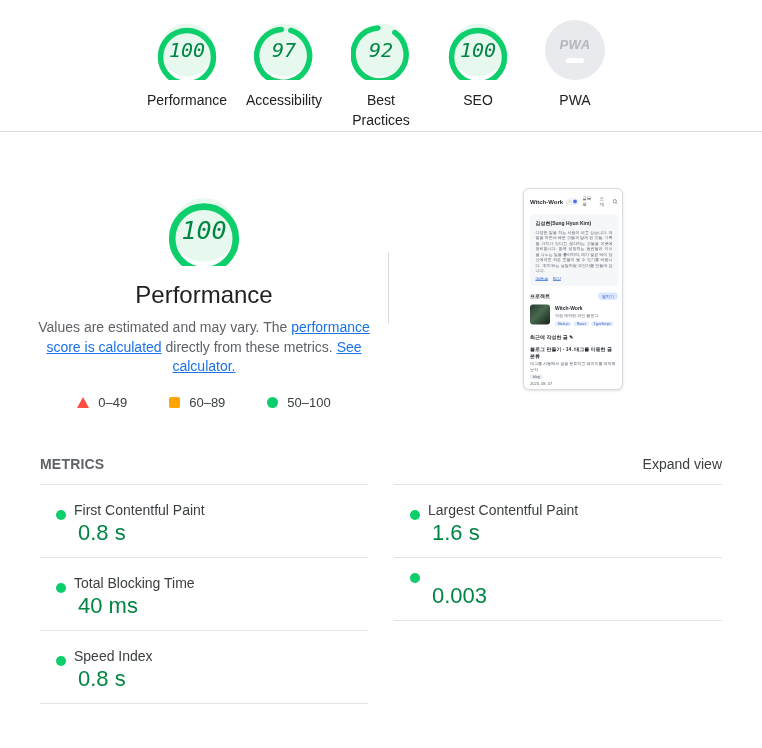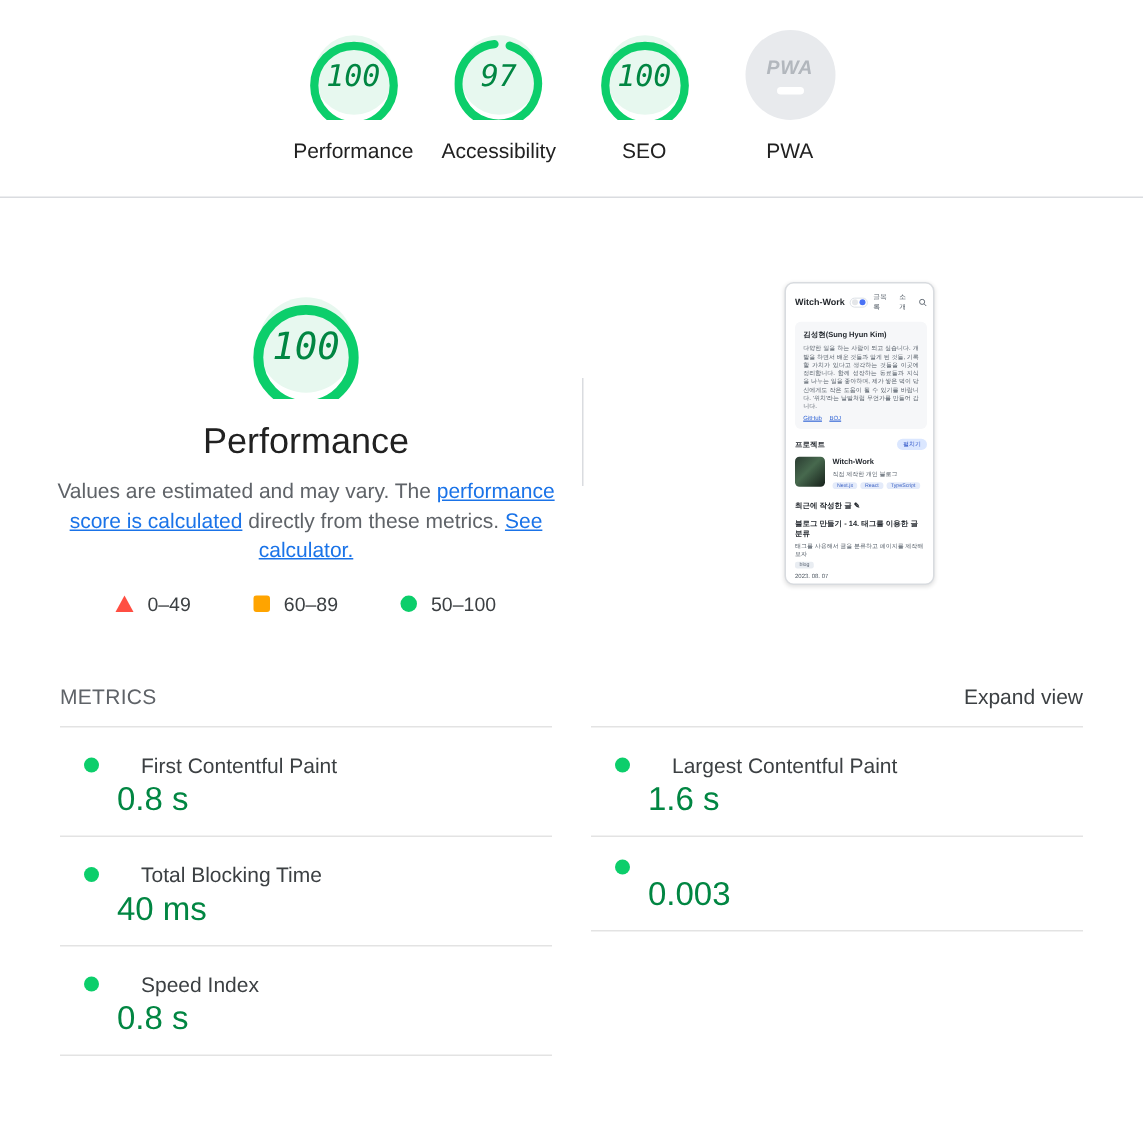--- a/index.html
+++ b/index.html
@@ -75,26 +75,26 @@
   .t-post-title { font-size:10px; font-weight:700; line-height:13px; color:#24292f; }
   .t-post-desc { margin-top:4px; font-size:8px; color:#57606a; }
   .t-post-tags { margin-top:5px; display:flex; gap:4px; }
   .t-post-tag { font-size:7px; background:#e9edf2; color:#5b6472; padding:1px 6px; border-radius:3px; }
   .t-date { margin-top:5px; font-size:8px; color:#57606a; }
   .t-search { flex:none; }
 
   
   .metrics { margin-top:66px; padding:0 40px; }
   .metrics-hdr { display:flex; justify-content:space-between; align-items:center; margin-bottom:12px; }
-  .metrics-title { font-size:14px; font-weight:400; color:#5f6368; letter-spacing:.2px; }
+  .metrics-title { font-size:14px; font-weight:700; color:#5f6368; letter-spacing:.2px; }
   .metrics-expand { font-size:14px; color:#3c4043; cursor:pointer; }
   .metrics-grid { display:grid; grid-template-columns:1fr 1fr; column-gap:26px; }
   .mcol { border-top:1px solid #e3e3e3; }
   .metric { border-bottom:1px solid #e3e3e3; padding:15px 0 11px; }
-  .metric-head { display:flex; align-items:center; gap:28px; padding-left:16px;
+  .metric-head { display:flex; align-items:flex-end; gap:8px; padding-left:16px;
     font-size:14px; line-height:20px; color:#3c4043; }
   .dot { width:10px; height:10px; border-radius:50%; background:#0cce6b; flex:none; }
   .metric-value { margin-top:0; padding-left:38px; font-size:22px; line-height:26px; color:#018642; }
 </style>
 </head>
 <body>
 
 <header class="scores">
   <div class="cat">
     <div class="gauge">
@@ -108,20 +108,30 @@
   </div>
   <div class="cat">
     <div class="gauge">
       <svg viewBox="0 0 120 120">
           <circle class="g-fill" cx="60" cy="60" r="53"></circle>
           <circle class="g-arc" cx="60" cy="60" r="53" stroke-dasharray="312.0185566421025 333.0088212805181" transform="rotate(-73.19999999999999 60 60)"></circle>
         </svg>
       <span class="g-score">97</span>
     </div>
     <div class="cat-label">Accessibility</div>
+  </div>
+  <div class="cat">
+    <div class="gauge">
+      <svg viewBox="0 0 120 120">
+          <circle class="g-fill" cx="60" cy="60" r="53"></circle>
+          <circle class="g-arc" cx="60" cy="60" r="53" stroke-dasharray="295.36811557807664 333.0088212805181" transform="rotate(-55.20000000000002 60 60)"></circle>
+        </svg>
+      <span class="g-score">92</span>
+    </div>
+    <div class="cat-label">Best Practices</div>
   </div>
   <div class="cat">
     <div class="gauge">
       <svg viewBox="0 0 120 120">
           <circle class="g-fill" cx="60" cy="60" r="53"></circle>
           <circle class="g-arc" cx="60" cy="60" r="53" stroke-dasharray="333.0088212805181 0" transform="rotate(-90 60 60)"></circle>
         </svg>
       <span class="g-score">100</span>
     </div>
     <div class="cat-label">SEO</div>

